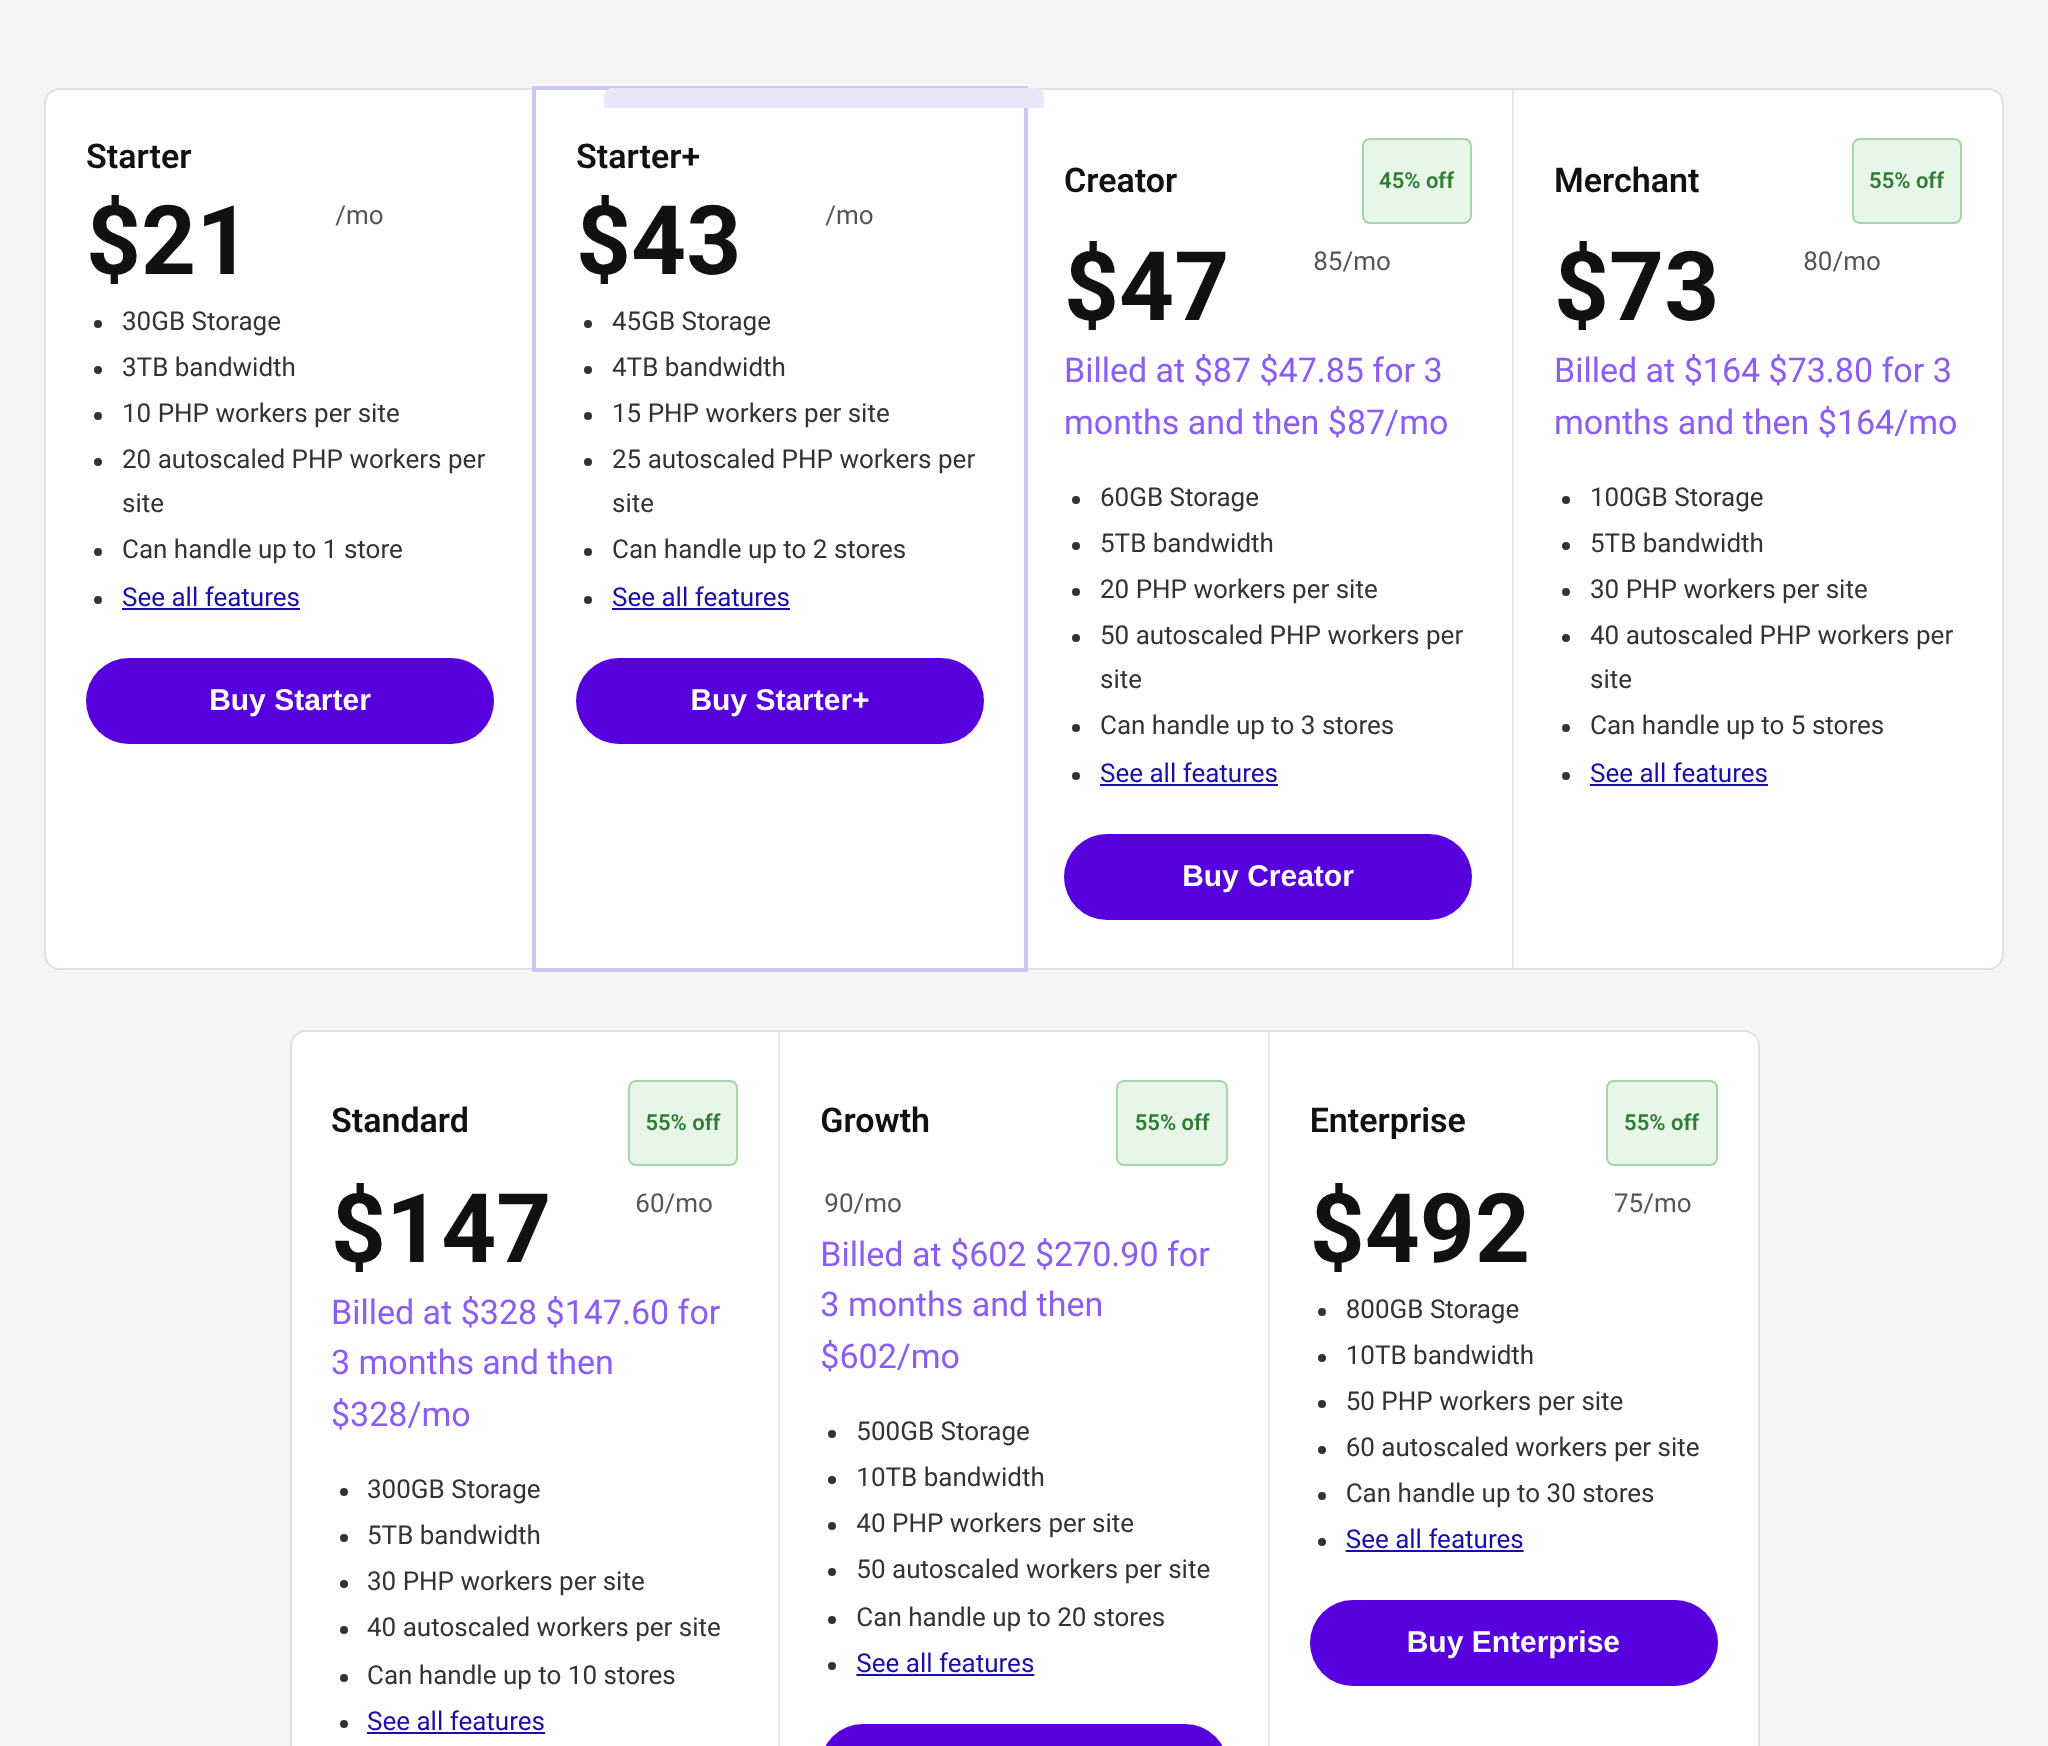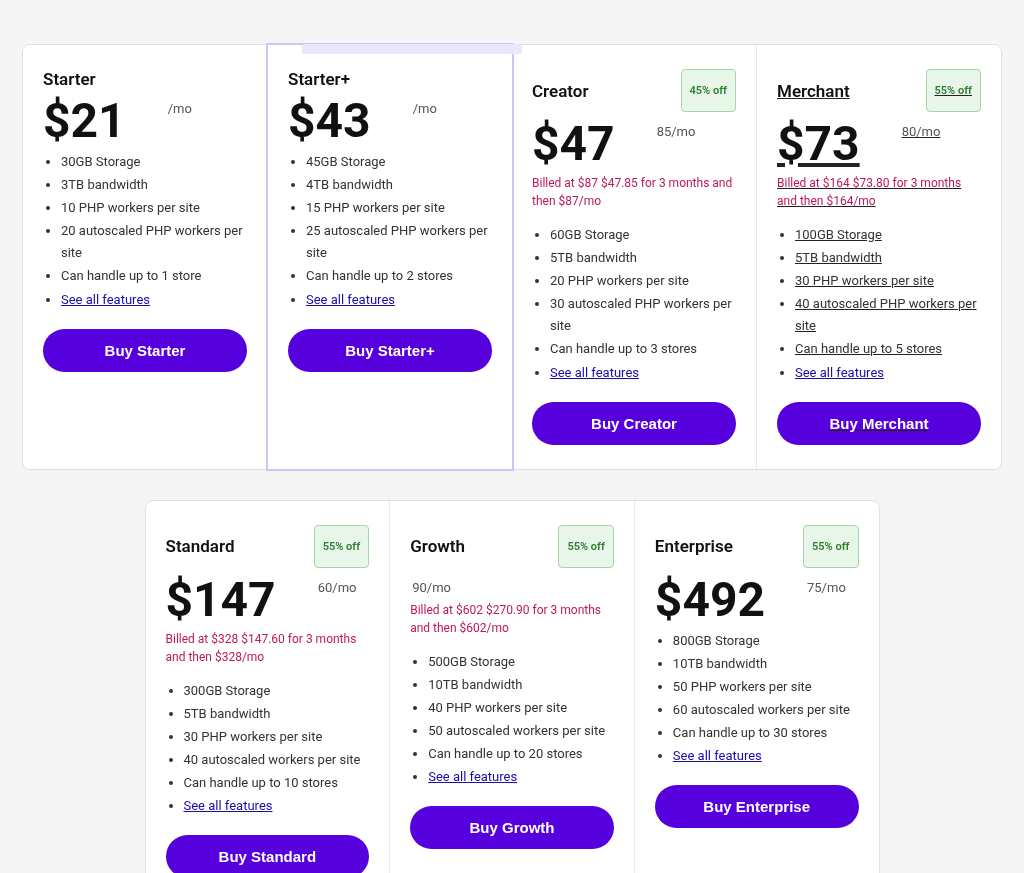--- a/index.html
+++ b/index.html
@@ -51,21 +51,21 @@
       background: #fff;
     }
     .plan-card:last-child { border-right: none; }
     .plan-card.highlighted {
       border: 2px solid #c8c8f0;
       margin: -2px;
       z-index: 5;
       border-radius: 0;
     }
     .plan-card:first-child { border-radius: 8px 0 0 8px; }
-    .plan-card:last-child { border-radius: 0 8px 8px 0; text-decoration: underline; }
+    .plan-card:last-child { border-radius: 0 8px 8px 0; }
     .bottom-plan-card {
       flex: 1;
       padding: 24px 20px;
       border-right: 1px solid #e8e8e8;
       background: #fff;
       position: relative;
     }
     .bottom-plan-card:last-child { border-right: none; }
     .bottom-plan-card:first-child { border-radius: 8px 0 0 8px; }
     .bottom-plan-card:last-child { border-radius: 0 8px 8px 0; }
@@ -102,22 +102,22 @@
       line-height: 1;
       color: #111;
     }
     .price-sup {
       font-size: 13px;
       color: #555;
       margin-top: 4px;
       margin-left: 2px;
     }
     .billed-text {
-      font-size: 12px;
-      color: #be185d;
+      font-size: 17px;
+      color: #8b5cf6;
       margin-bottom: 14px;
       line-height: 1.5;
     }
     .features-list {
       list-style: disc;
       padding-left: 18px;
       margin-bottom: 18px;
       font-size: 13px;
       color: #333;
       line-height: 1.7;
@@ -213,21 +213,21 @@
       </div>
       <div class="price-row">
         <span class="price-dollar">$47</span>
         <span class="price-sup">85/mo</span>
       </div>
       <div class="billed-text">Billed at $87 $47.85 for 3 months and then $87/mo</div>
       <ul class="features-list">
         <li>60GB Storage</li>
             <li>5TB bandwidth</li>
             <li>20 PHP workers per site</li>
-            <li>30 autoscaled PHP workers per site</li>
+            <li>50 autoscaled PHP workers per site</li>
             <li>Can handle up to 3 stores</li>
         <li><a class="see-all">See all features</a></li>
       </ul>
       <button class="buy-btn">Buy Creator</button>
     </div>
 
     <div class="plan-card">
       <div class="plan-header">
         <span class="plan-name">Merchant</span>
         <span class="off-badge">55% off</span>
@@ -238,21 +238,20 @@
       </div>
       <div class="billed-text">Billed at $164 $73.80 for 3 months and then $164/mo</div>
       <ul class="features-list">
         <li>100GB Storage</li>
             <li>5TB bandwidth</li>
             <li>30 PHP workers per site</li>
             <li>40 autoscaled PHP workers per site</li>
             <li>Can handle up to 5 stores</li>
         <li><a class="see-all">See all features</a></li>
       </ul>
-      <button class="buy-btn">Buy Merchant</button>
     </div>
   </div>
   </div>
 
   <div class="bottom-section">
     <div class="bottom-row-wrapper" id="bottom-row-cards">
     <div class="bottom-plan-card">
       <div class="plan-header">
         <span class="plan-name">Standard</span>
         <span class="off-badge">55% off</span>

